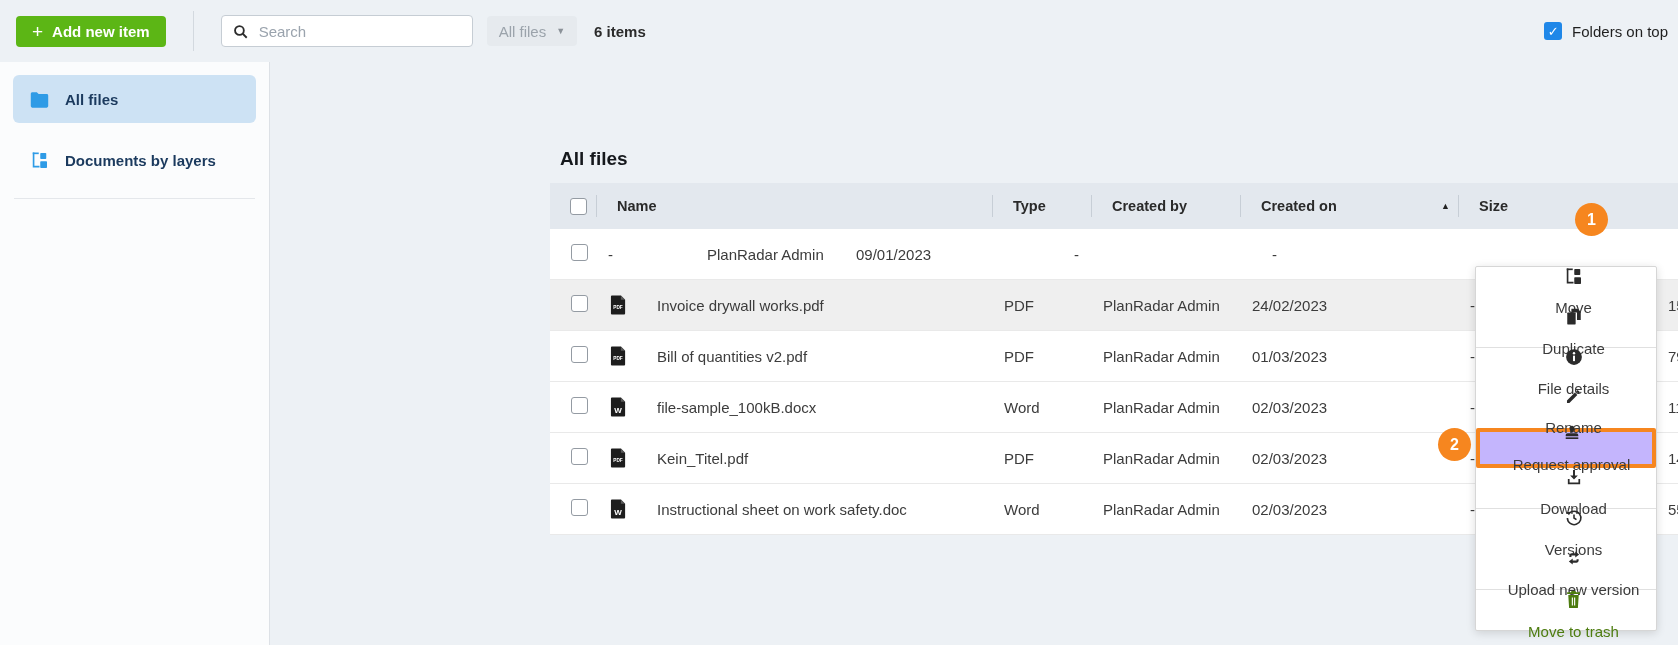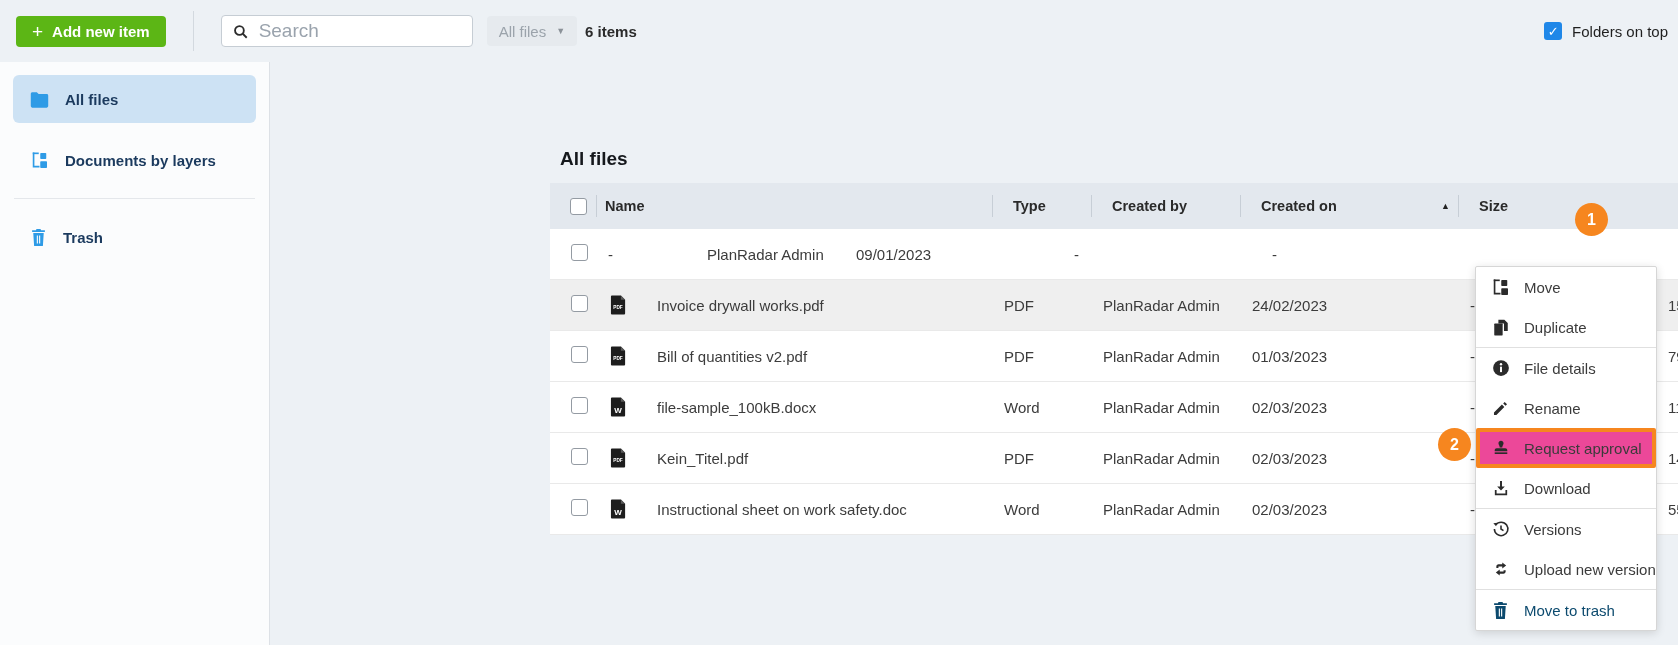--- a/index.html
+++ b/index.html
@@ -6,25 +6,25 @@
   body{font-family:"Liberation Sans","DejaVu Sans",sans-serif;}
   .app{position:relative;width:1678px;height:645px;background:#edf1f5;overflow:hidden;color:#3c3c3c;font-size:15px;}
 
   
   .topbar{height:62px;display:flex;align-items:center;padding:0 0 0 16px;}
   .btn-add{display:flex;align-items:center;gap:9px;background:#5cb615;color:#fff;border:none;border-radius:4px;height:31px;padding:0 16px;font-size:15px;font-weight:700;font-family:inherit;cursor:pointer;}
   .btn-add .plus{font-size:19px;font-weight:400;line-height:1;}
   .vdiv{width:1px;height:40px;background:#d3d9df;margin:0 27px 0 27px;}
   .search{display:flex;align-items:center;width:230px;height:30px;background:#fff;border:1px solid #c6cdd4;border-radius:4px;padding:0 10px;gap:8px;}
   .search svg{flex:none;}
-  .search input{border:none;outline:none;flex:1;font-size:19px;font-family:inherit;color:#333;background:transparent;}
+  .search input{border:none;outline:none;flex:1;font-size:15px;font-family:inherit;color:#333;background:transparent;}
   .search input::placeholder{color:#9aa3ad;}
   .dropdown{margin-left:14px;display:flex;align-items:center;gap:10px;height:30px;padding:0 12px;background:#e6eaee;border-radius:4px;color:#9ba3ab;font-size:15px;cursor:default;}
   .dropdown .caret{font-size:9px;color:#8b9299;}
-  .items-count{margin-left:8px;font-weight:700;color:#2b2b2b;}
+  .items-count{margin-left:17px;font-weight:700;color:#2b2b2b;}
   .topbar .spacer{flex:1;}
   .folders-top{display:flex;align-items:center;gap:10px;margin-right:10px;color:#1f1f1f;cursor:pointer;}
   .cb-checked{width:18px;height:18px;background:#1f87e8;border-radius:3px;color:#fff;font-size:13px;font-weight:700;display:flex;align-items:center;justify-content:center;line-height:1;}
 
   
   .page{display:flex;height:583px;}
   .sidebar{width:270px;background:#fbfcfd;border-right:1px solid #dde1e6;padding-top:13px;box-sizing:border-box;flex:none;}
   .side-item{display:flex;align-items:center;gap:16px;height:48px;margin:0 13px;padding:0 0 0 17px;border-radius:6px;color:#1b3a5e;font-weight:700;font-size:15px;cursor:pointer;}
   .side-item .icon{color:#2e9be6;display:flex;}
   .side-item.active{background:#cde2f4;}
@@ -50,24 +50,24 @@
   .c-on{width:218px;flex:none;display:flex;align-items:center;}
   .c-appr{width:198px;flex:none;}
   .c-size{width:103px;flex:none;}
   .c-spacer{width:72px;flex:none;padding:0;}
   .sort-arrow{margin-left:auto;margin-right:8px;font-size:9px;color:#222;}
   .cbx{width:17px;height:17px;border:1.5px solid #949ba3;border-radius:3px;background:#fff;display:inline-block;box-sizing:border-box;}
   .file-icon{display:flex;width:18px;justify-content:center;color:#1d1d1d;}
 
   
   .menu{position:absolute;left:1475px;top:266px;width:182px;background:#fff;border:1px solid #d6d6d6;border-radius:2px;box-shadow:0 2px 10px rgba(0,0,0,.14);z-index:5;box-sizing:border-box;}
-  .menu-item{display:flex;align-items:center;gap:14px;height:40px;padding:0 0 0 15px;color:#3b3b3b;font-size:15px;cursor:pointer;box-sizing:border-box;}
+  .menu-item{display:flex;align-items:center;gap:14px;height:40px;padding:0 0 0 15px;color:#3b3b3b;font-size:15px;cursor:pointer;box-sizing:border-box;flex-direction:column;}
   .menu-item .icon{width:19px;display:flex;justify-content:center;color:#2b2b2b;}
-  .menu-item.danger, .menu-item.danger .icon{color:#0c4a6e;text-align:right;}
-  .menu-item.highlighted{border:4px solid #f6861f;background:#ec4899;border-radius:2px;padding-left:11px;}
+  .menu-item.danger, .menu-item.danger .icon{color:#4d7c0f;text-align:right;}
+  .menu-item.highlighted{border:4px solid #f6861f;background:#c4b5fd;border-radius:2px;padding-left:11px;justify-content:center;}
   .menu-sep{height:1px;background:#e0e0e0;}
 
   
   .badge{position:absolute;width:33px;height:33px;border-radius:50%;background:#f6861f;color:#fff;font-size:16px;font-weight:700;display:flex;align-items:center;justify-content:center;z-index:10;}
   .badge-1{left:1575px;top:203px;}
   .badge-2{left:1438px;top:428px;}
 
   .icon svg{display:block;}
 </style>
 </head>
@@ -117,40 +117,31 @@
             <svg width="19" height="18" viewBox="0 0 24 24" fill="currentColor">
               <path d="M3 2h2.2v17.8H12V22H3z"></path>
               <path d="M3 2h8v2.2H3z"></path>
               <rect x="13" y="2.5" width="8" height="8" rx="1"></rect>
               <rect x="13" y="13.5" width="9" height="9" rx="1"></rect>
             </svg>
           </span>
           <span class="side-label">Documents by layers</span>
         </div>
         <div class="side-divider"></div>
-        <div class="side-item">
-          <span class="icon ">
-            <svg width="17" height="19" viewBox="0 0 24 26" fill="currentColor">
-              <path d="M9.2 1h5.6l.9 1.7H21v2.6H3V2.7h5.3z"></path>
-              <path d="M4.6 6.8h14.8L18.2 25H5.8zM9.6 10v11.5h1.6V10zm3.2 0v11.5h1.6V10z" fill-rule="evenodd"></path>
-            </svg>
-          </span>
-          <span class="side-label">Trash</span>
-        </div>
       </aside>
 
     <main class="main">
       <h1 class="page-title">All files</h1>
 
       <div class="table">
         <div class="thead">
           <div class="hc c-check">
               <span class="cbx"></span>
             </div>
-          <div class="hc c-name" style="padding-left:8px">
+          <div class="hc c-name" style="padding-left:20px">
               <span>Name</span>
             </div>
           <div class="hc c-type">
               <span>Type</span>
             </div>
           <div class="hc c-by">
               <span>Created by</span>
             </div>
           <div class="hc c-on">
               <span>Created on</span>

